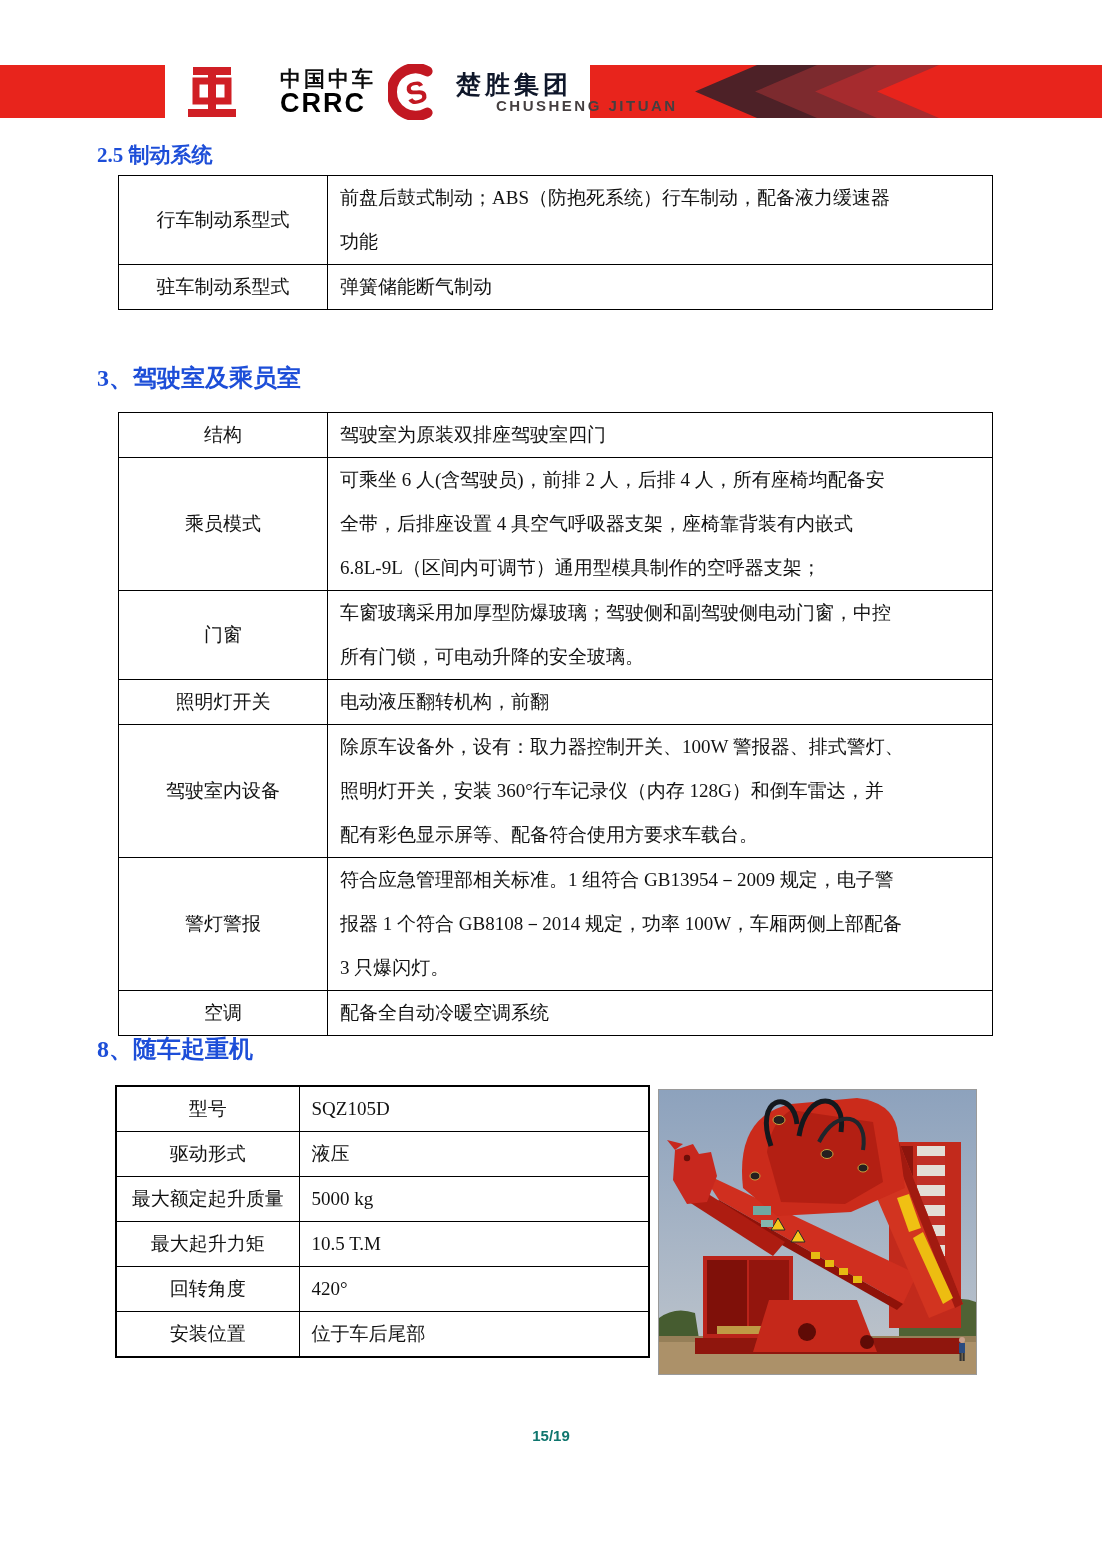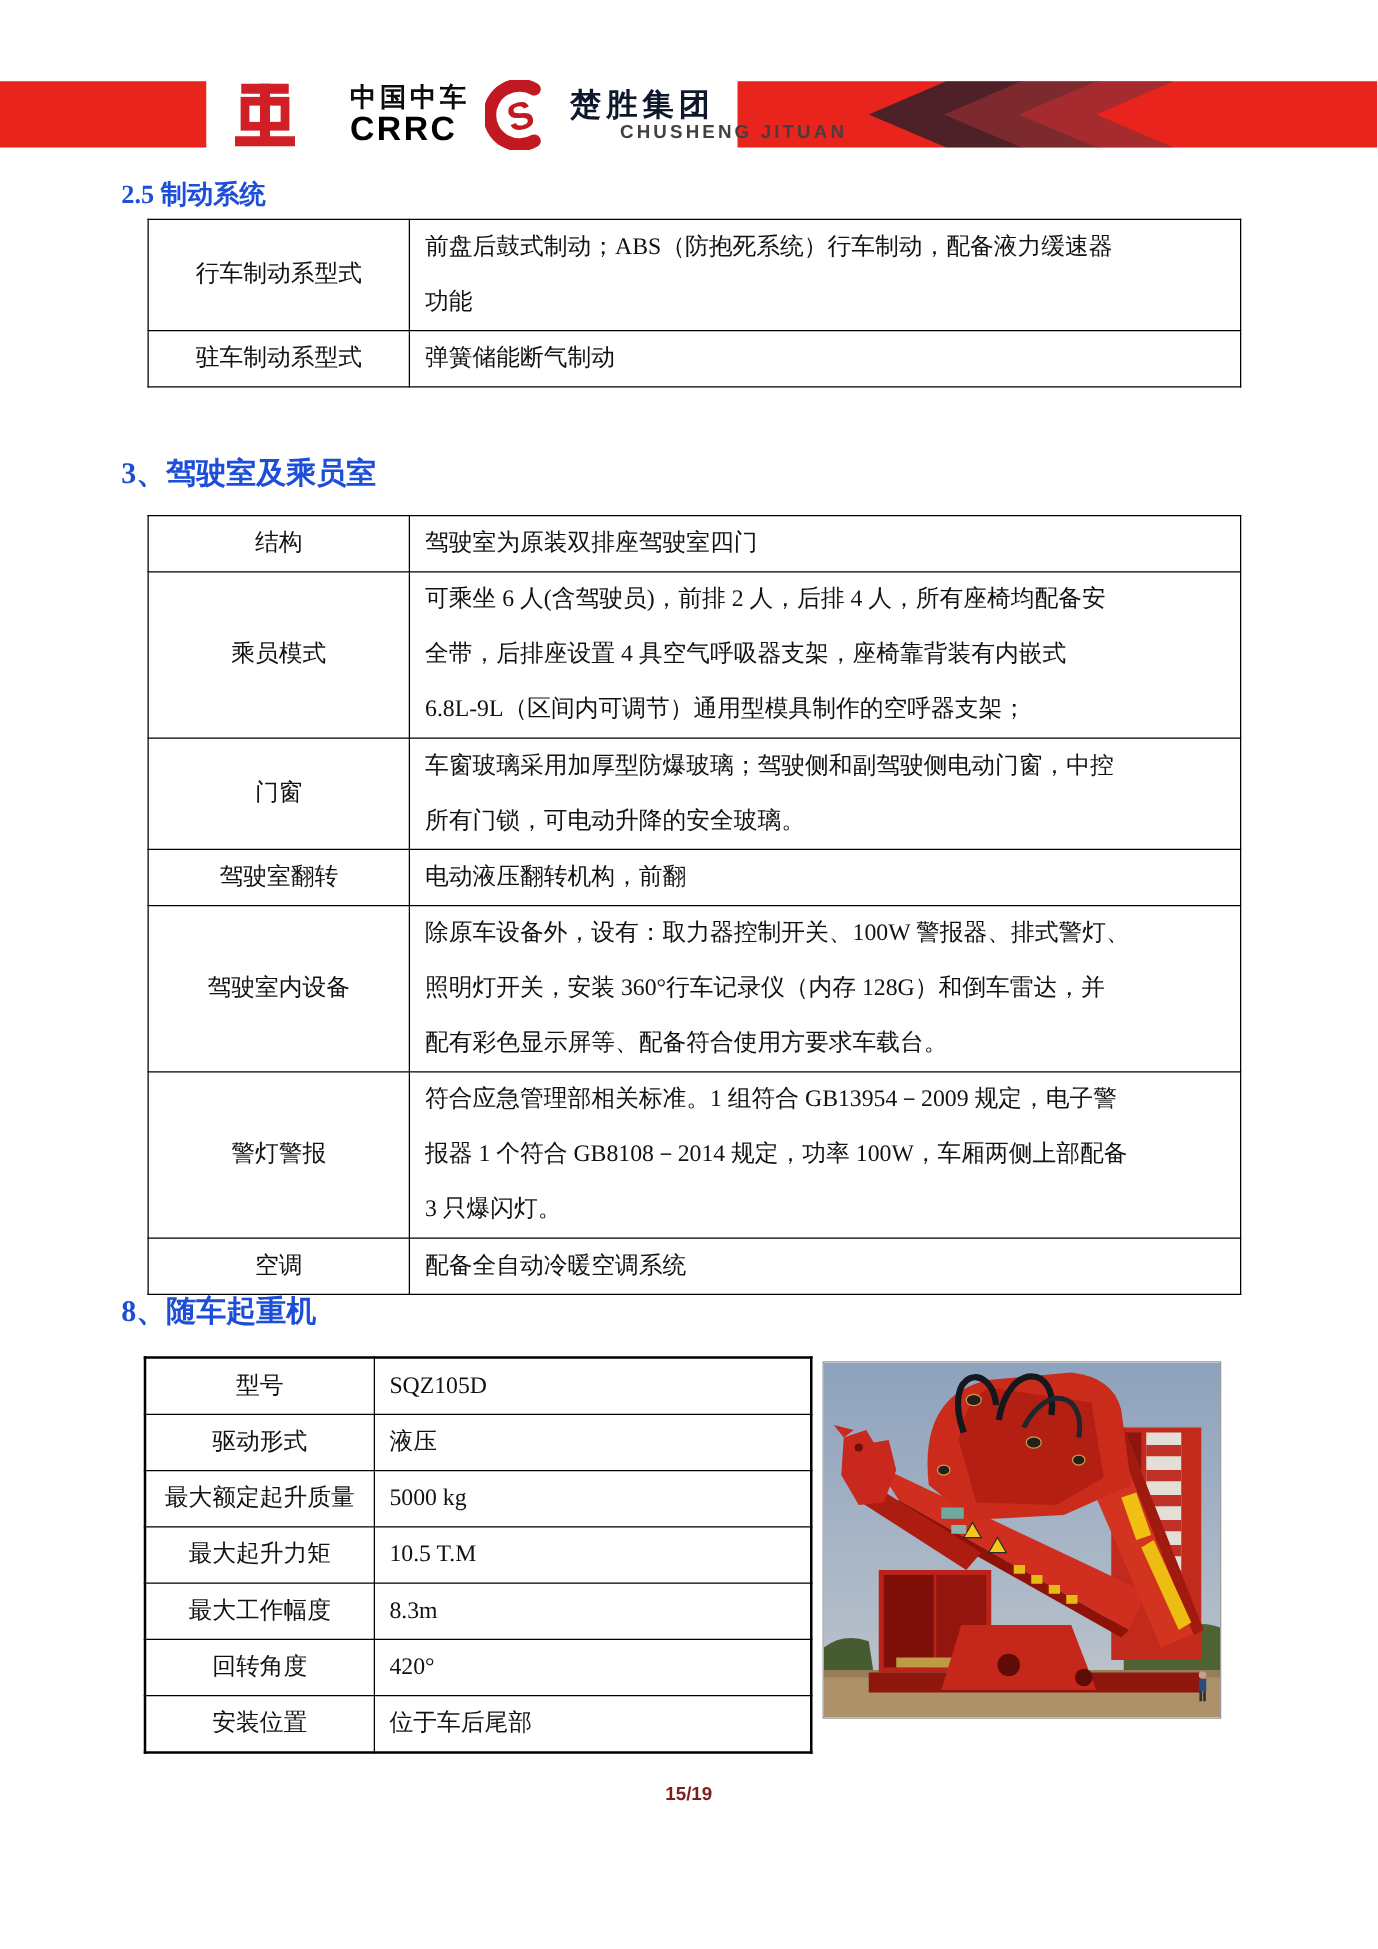--- a/index.html
+++ b/index.html
@@ -42,21 +42,21 @@
   #tbl-brake{top:175px;left:118px;width:875px;}
   #tbl-cab{top:412px;left:118px;width:875px;}
   #tbl-crane{top:1085px;left:115px;width:535px;border:2px solid #000;}
   
   .crane-photo{position:absolute;top:1089px;left:658px;width:317px;height:284px;
                border:1px solid #9a9a9a;box-sizing:content-box;}
   .crane-photo svg{display:block;}
   
   .page-number{position:absolute;top:1427px;left:0;width:1102px;text-align:center;
                font-family:"Liberation Sans","DejaVu Sans",sans-serif;
-               font-weight:bold;font-size:15px;color:#7f1d1d;}
+               font-weight:bold;font-size:15px;color:#0f766e;}
 </style>
 </head>
 <body>
 
 <div class="page">
 
   <div class="band band-left"></div>
   <div class="band band-right">
     <svg class="chevrons" width="400" height="53" viewBox="0 0 400 53">
       <polygon points="115,0 53,26.5 115,53 177,53 115,26.5 177,0" fill="#4d2127"></polygon>
@@ -138,21 +138,21 @@
         </td>
       </tr>
       <tr>
         <td class="lbl">门窗</td>
         <td class="val">
           <div class="ln">车窗玻璃采用加厚型防爆玻璃；驾驶侧和副驾驶侧电动门窗，中控</div>
           <div class="ln">所有门锁，可电动升降的安全玻璃。</div>
         </td>
       </tr>
       <tr>
-        <td class="lbl">驾驶室翻转</td>
+        <td class="lbl">照明灯开关</td>
         <td class="val">
           <div class="ln">电动液压翻转机构，前翻</div>
         </td>
       </tr>
       <tr>
         <td class="lbl">驾驶室内设备</td>
         <td class="val">
           <div class="ln">除原车设备外，设有：取力器控制开关、100W 警报器、排式警灯、</div>
           <div class="ln">照明灯开关，安装 360°行车记录仪（内存 128G）和倒车雷达，并</div>
           <div class="ln">配有彩色显示屏等、配备符合使用方要求车载台。</div>
@@ -198,26 +198,20 @@
       <tr>
         <td class="lbl">最大额定起升质量</td>
         <td class="val">
           <div class="ln">5000 kg</div>
         </td>
       </tr>
       <tr>
         <td class="lbl">最大起升力矩</td>
         <td class="val">
           <div class="ln">10.5 T.M</div>
-        </td>
-      </tr>
-      <tr>
-        <td class="lbl">最大工作幅度</td>
-        <td class="val">
-          <div class="ln">8.3m</div>
         </td>
       </tr>
       <tr>
         <td class="lbl">回转角度</td>
         <td class="val">
           <div class="ln">420°</div>
         </td>
       </tr>
       <tr>
         <td class="lbl">安装位置</td>

